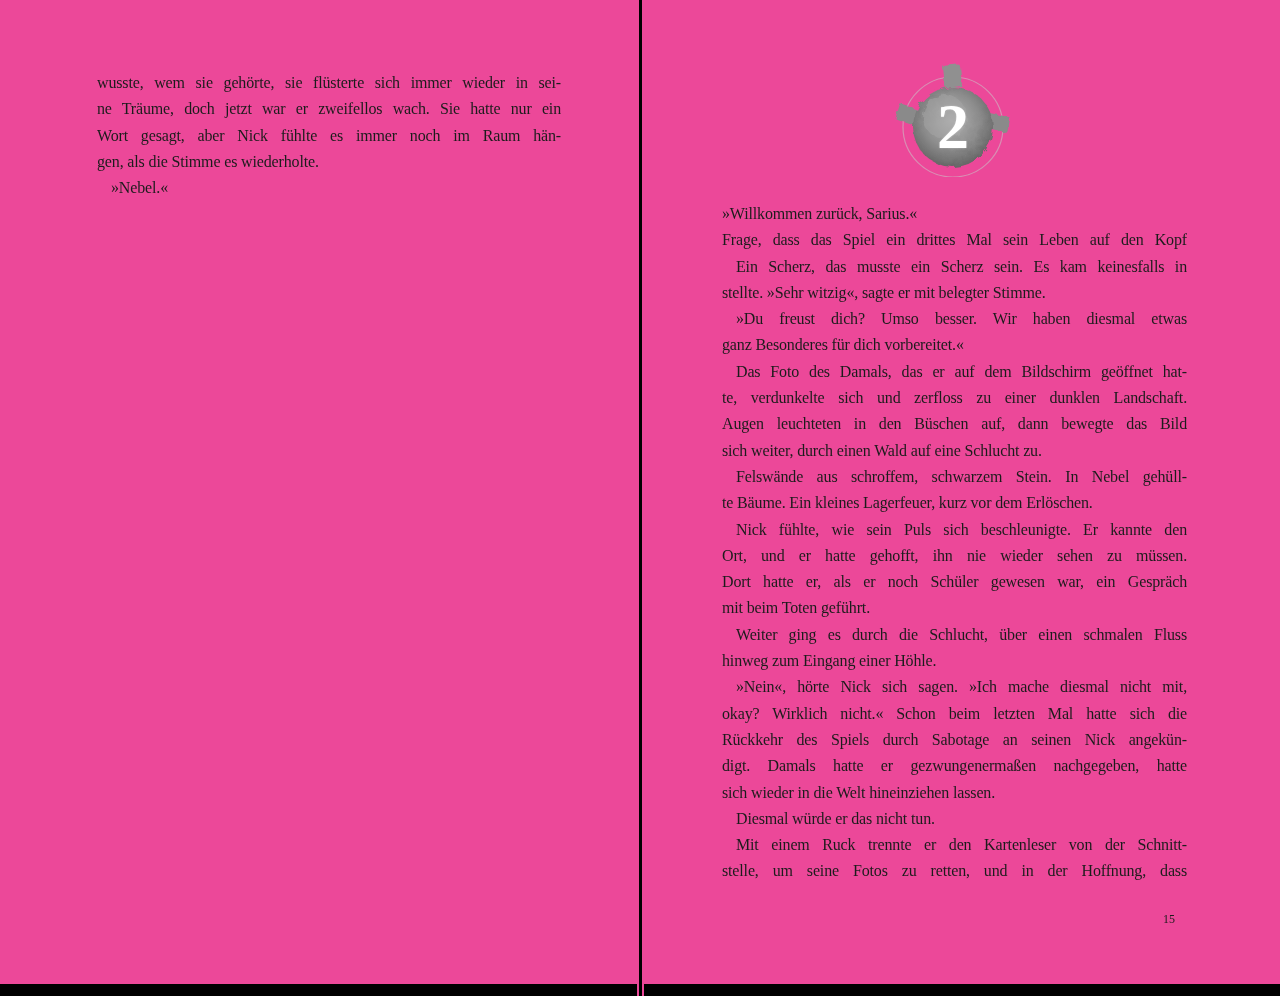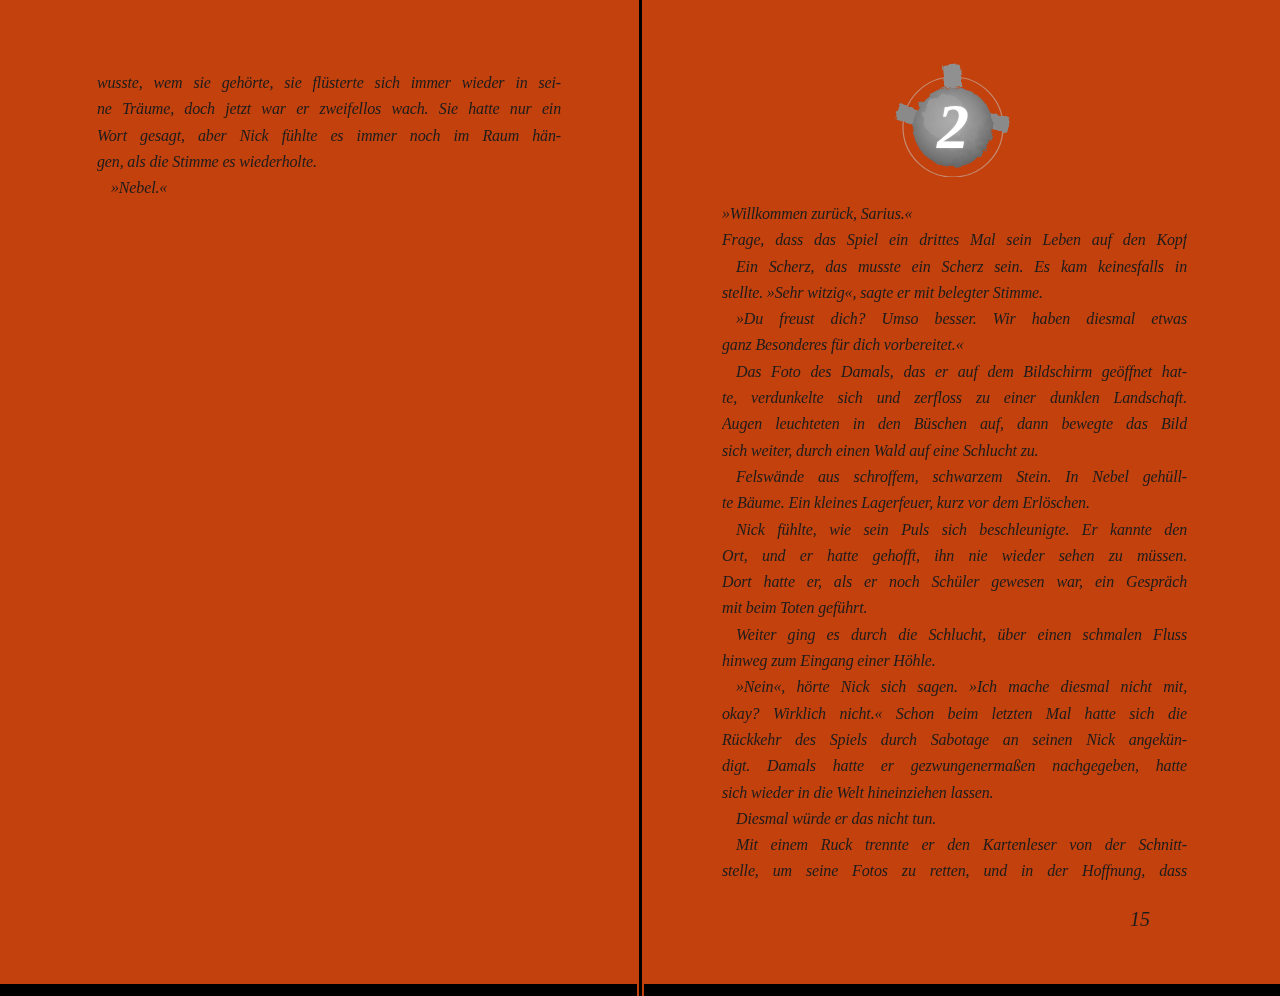--- a/index.html
+++ b/index.html
@@ -4,21 +4,21 @@
 <style>
   * { margin: 0; padding: 0; box-sizing: border-box; }
   html, body { background: #ffffff; }
   body {
     width: 1280px; height: 996px;
     position: relative;
     overflow: hidden;
     font-family: "Liberation Serif", "DejaVu Serif", serif;
     color: #1c1c1c;
   }
-  .spread { position: absolute; inset: 0; background: #c2410c; font-style: italic; }
+  .spread { position: absolute; inset: 0; background: #ec4899; }
 
   .divider {
     position: absolute; left: 639px; top: 0;
     width: 3px; height: 996px; background: #000000;
   }
   .bottom-bar { position: absolute; bottom: 0; height: 12px; background: #000000; }
   .bottom-bar.left  { left: 0; width: 637px; }
   .bottom-bar.right { left: 644px; width: 636px; }
 
   .text-block {
@@ -34,22 +34,22 @@
     height: 26.3px;
     overflow: hidden;
     text-align: justify;
     text-align-last: justify;
     white-space: normal;
   }
   .line.last { text-align-last: left; }
   .line.indent { text-indent: 14px; }
 
   .page-number {
-    position: absolute; left: 685px; top: 906px; width: 465px;
-    text-align: right; font-size: 20px; line-height: 26.3px;
+    position: absolute; left: 710px; top: 906px; width: 465px;
+    text-align: right; font-size: 12px; line-height: 26.3px;
   }
 
   .chapter-badge {
     position: absolute; left: 893px; top: 57px;
     width: 120px; height: 120px;
   }
   .chapter-badge svg { position: absolute; inset: 0; }
   .chapter-number {
     position: absolute; inset: 0;
     padding-top: 20px;

